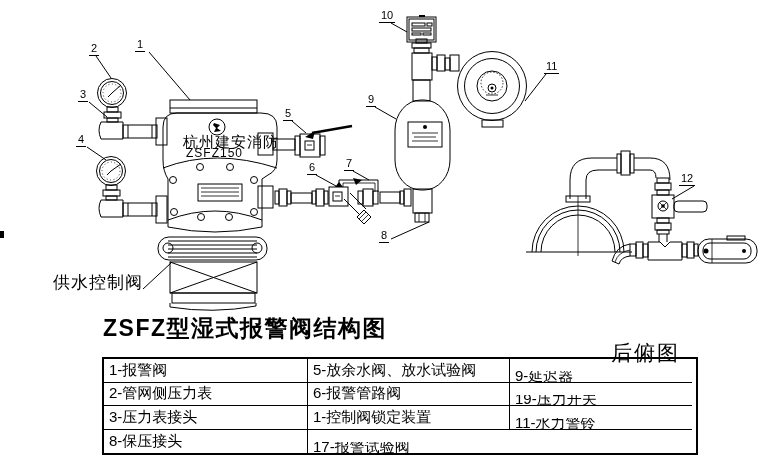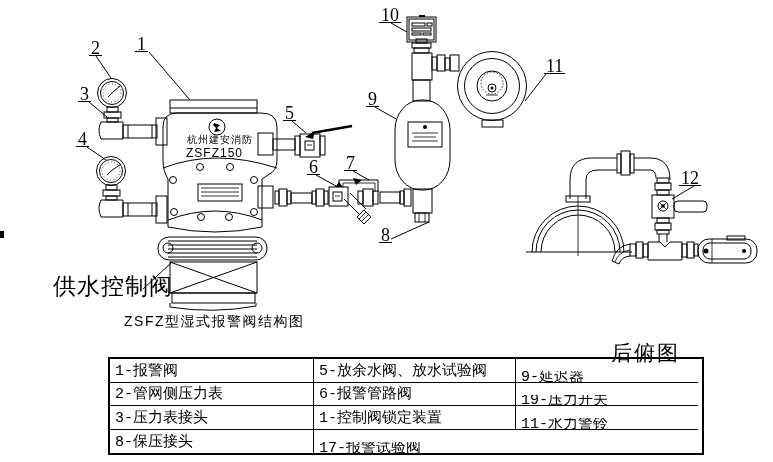--- a/index.html
+++ b/index.html
@@ -3,31 +3,31 @@
 <meta charset="utf-8">
 <style>
   html,body{margin:0;padding:0;background:#fff;}
   #stage{position:relative;width:773px;height:462px;background:#fff;overflow:hidden;
          font-family:"Liberation Sans", sans-serif;color:#000;}
   svg *{stroke:#000;fill:none;stroke-width:1;}
   svg .f{fill:#000;stroke:none;}
   svg .thin{stroke-width:0.8;}
   svg .thick{stroke-width:2.4;}
   .lbl{position:absolute;white-space:nowrap;color:#000;}
-  .callout{position:absolute;font-size:18px;line-height:14px;padding:0 2px;
-           border-bottom:1px solid #000;font-family:Liberation Serif, serif;}
-  .brand{left:183px;top:133px;width:70px;text-align:right;font-size:10px;letter-spacing:1px;}
+  .callout{position:absolute;font-size:11px;line-height:14px;padding:0 2px;
+           border-bottom:1px solid #000;font-family:Liberation Sans, sans-serif;}
+  .brand{left:183px;top:133px;width:70px;text-align:left;font-size:15px;letter-spacing:1px;}
   .model{left:173px;top:146px;width:70px;text-align:right;font-size:12px;letter-spacing:1px;}
-  .supply{left:53px;top:271px;font-size:23px;letter-spacing:1px;}
-  .title{left:124px;top:313px;font-size:14px;letter-spacing:1.5px;}
+  .supply{left:53px;top:271px;font-size:17px;letter-spacing:1px;}
+  .title{left:103px;top:313px;font-size:23px;letter-spacing:1.5px;font-weight:bold;}
   .rearlbl{left:611px;top:311px;font-size:21px;letter-spacing:2px;margin-top:28px;}
   
-  #legend{position:absolute;left:108px;top:357px;width:592px;
+  #legend{position:absolute;left:102px;top:357px;width:592px;
           border:2px solid #000;display:grid;
-          grid-template-columns:204px 202px 182px;grid-auto-rows:23.5px;font-family:Liberation Mono, monospace;}
+          grid-template-columns:204px 202px 182px;grid-auto-rows:23.5px;}
   #legend .cell{border-right:1px solid #000;border-bottom:1px solid #000;
                 font-size:15px;display:flex;align-items:center;padding-left:5px;
                 overflow:hidden;}
   #legend .lastcol{border-right:none;margin-top:12px;}
   #legend .lastrow{border-bottom:none;}
   .mark{position:absolute;left:0;top:231px;width:4px;height:7px;background:#000;}
 </style>
 </head>
 <body>
 

